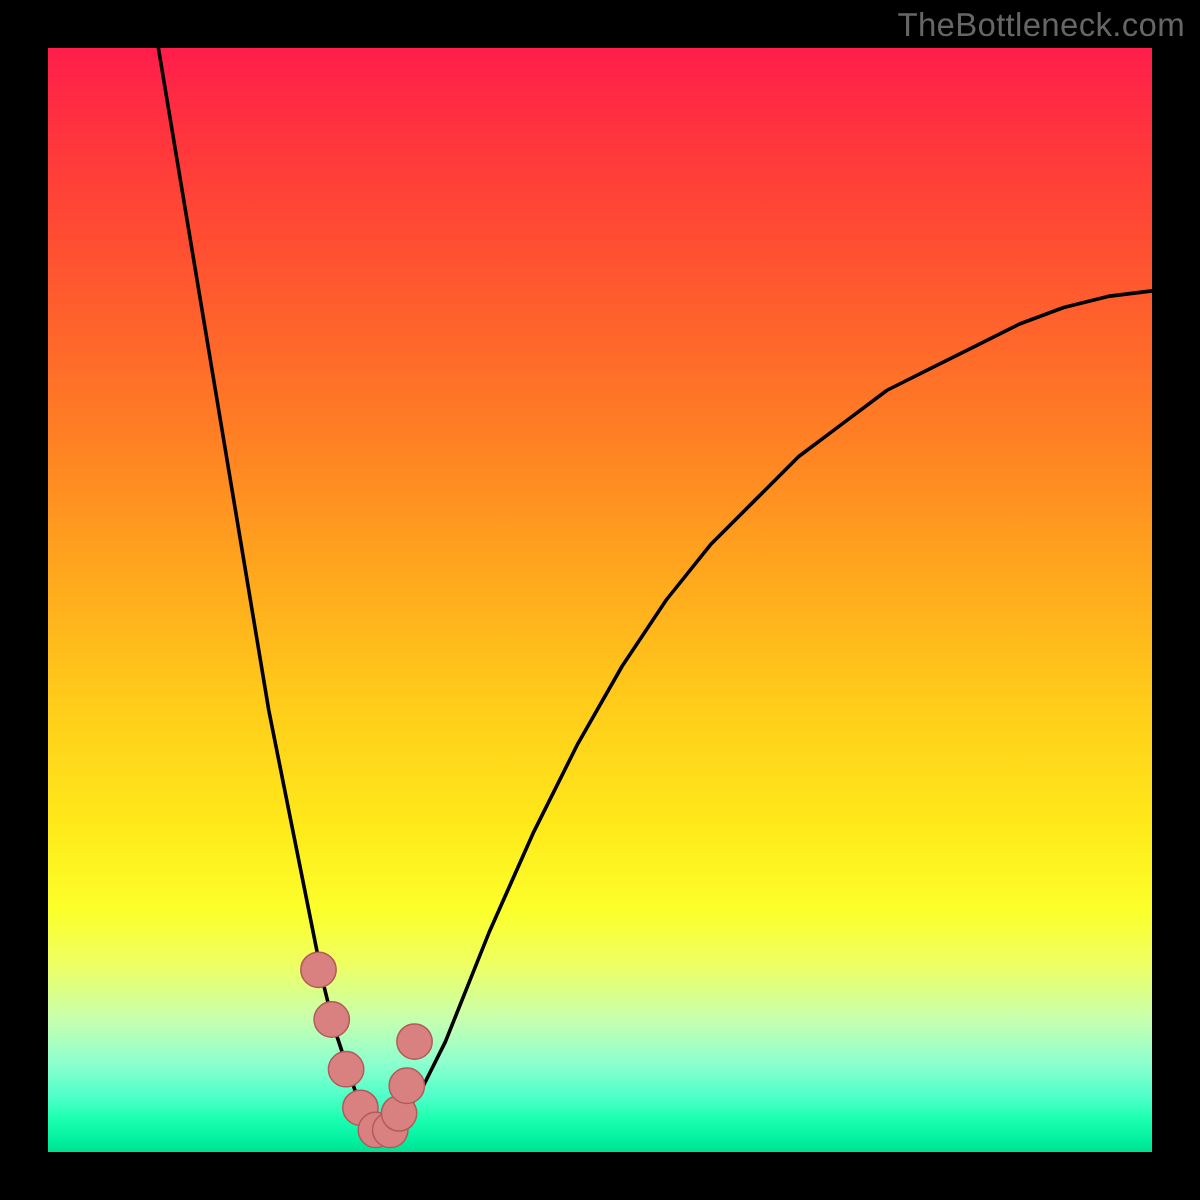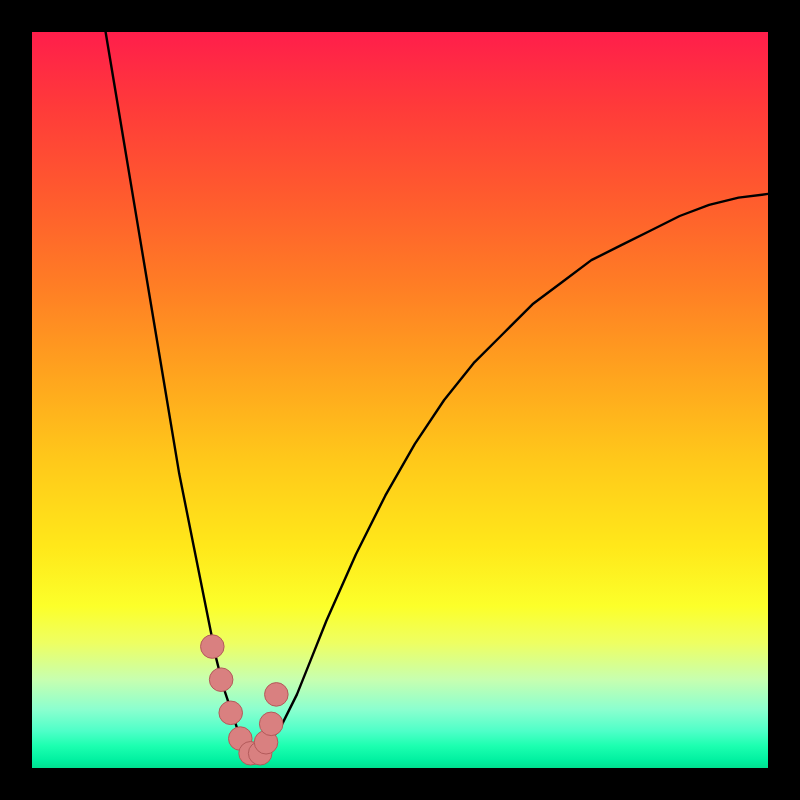--- a/index.html
+++ b/index.html
@@ -57,20 +57,21 @@
     width: 736px;
     height: 736px;
     overflow: visible;
   }
 </style>
 </head>
 <body>
 
 <div class="frame">
 
+  <div class="watermark">TheBottleneck.com</div>
 
   <div class="plot-area">
     <svg class="curve" viewBox="0 0 736 736">
       <path id="curve-path" fill="none" stroke="#000000" stroke-width="2.4" stroke-linecap="round" stroke-linejoin="round" d="M73.60 0.00 L88.32 88.32 L103.04 176.64 L117.76 264.96 L132.48 353.28 L147.20 441.60 L161.92 515.20 L176.64 588.80 L184.00 625.60 L191.36 655.04 L198.72 677.12 L206.08 699.20 L213.44 713.92 L220.80 721.28 L228.16 721.28 L235.52 713.92 L250.24 691.84 L264.96 662.40 L279.68 625.60 L294.40 588.80 L323.84 522.56 L353.28 463.68 L382.72 412.16 L412.16 368.00 L441.60 331.20 L471.04 301.76 L500.48 272.32 L529.92 250.24 L559.36 228.16 L588.80 213.44 L618.24 198.72 L647.68 184.00 L677.12 172.96 L706.56 165.60 L736.00 161.92"></path>
       <g id="marker-group">
           <circle cx="180.32" cy="614.56" r="11.78" fill="#d98080" stroke="#b35a5a" stroke-width="1"></circle>
           <circle cx="189.15" cy="647.68" r="11.78" fill="#d98080" stroke="#b35a5a" stroke-width="1"></circle>
           <circle cx="198.72" cy="680.80" r="11.78" fill="#d98080" stroke="#b35a5a" stroke-width="1"></circle>
           <circle cx="208.29" cy="706.56" r="11.78" fill="#d98080" stroke="#b35a5a" stroke-width="1"></circle>
           <circle cx="218.59" cy="721.28" r="11.78" fill="#d98080" stroke="#b35a5a" stroke-width="1"></circle>

